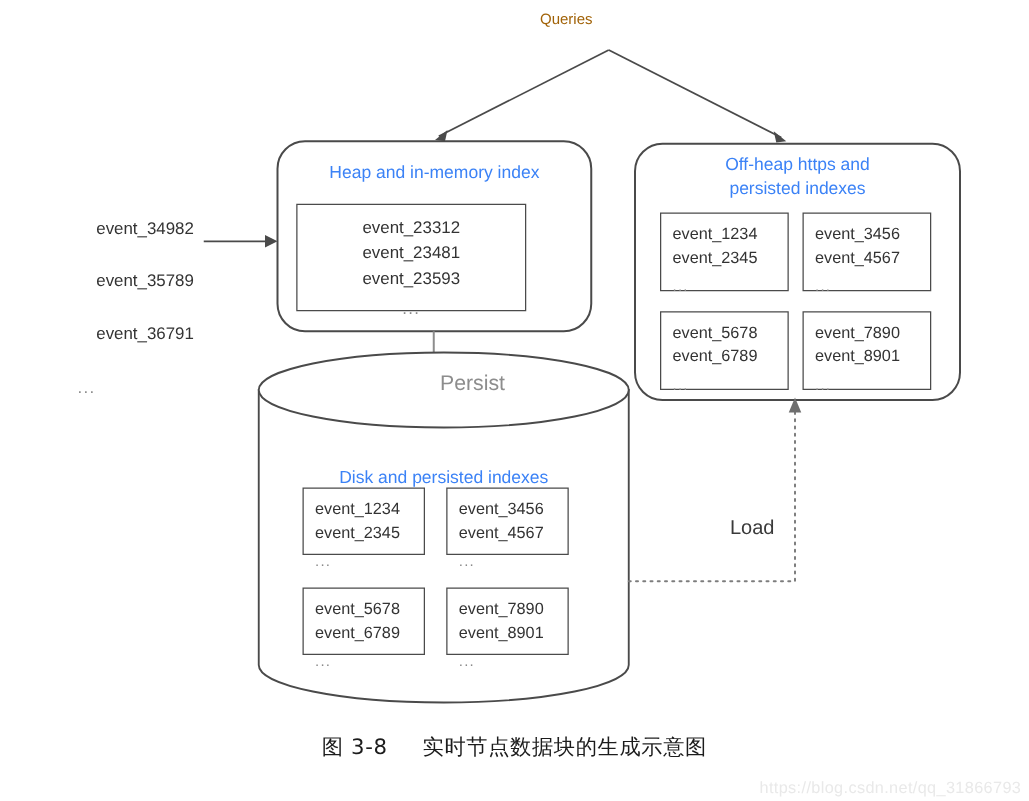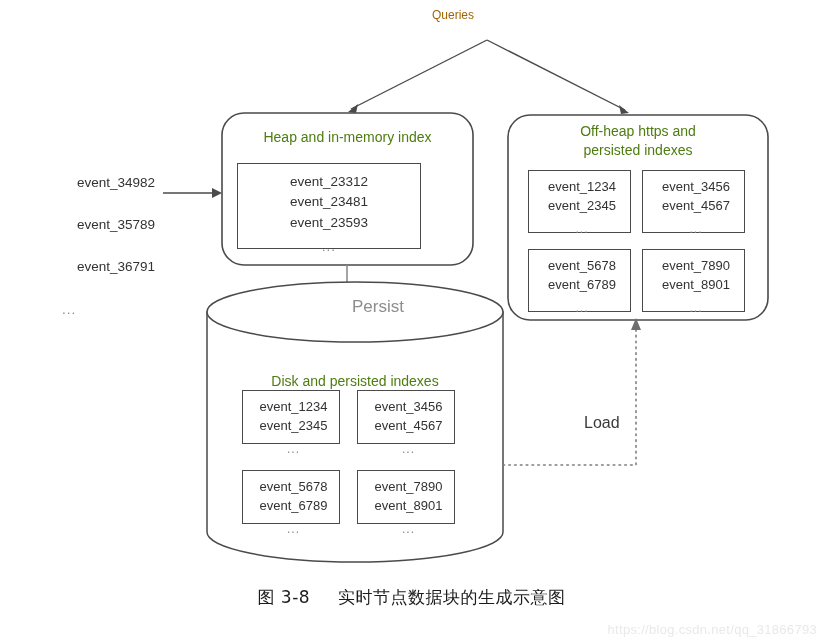--- a/index.html
+++ b/index.html
@@ -47,21 +47,21 @@
     left: 584px;
     top: 412px;
     font-size: 16px;
     color: #3a3a3a;
     text-align: center;
   }
   .box-title {
     position: absolute;
     text-align: center;
     font-size: 14px;
-    color: #4d7c0f;
+    color: #3b82f6;
     line-height: 1.35;
     white-space: pre-line;
   }
   .heap-title  { left: 222px; top: 128px; width: 251px; }
   .offheap-title { left: 508px; top: 122px; width: 260px; }
   .disk-title  { left: 207px; top: 372px; width: 296px; }
 
   
   .stream {
     left: 62px;
@@ -80,21 +80,20 @@
   
   .chunk {
     position: absolute;
     box-sizing: border-box;
     border: 1.4px solid #4a4a4a;
     background: #ffffff;
     font-size: 13px;
     color: #333333;
     padding: 7px 4px 0 9px;
     line-height: 1.45;
-    text-align: center;
   }
   .chunk .dots {
     display: block;
     margin-top: 5px;
     letter-spacing: 1px;
     color: #8a8a8a;
     font-size: 12px;
   }
 
   

